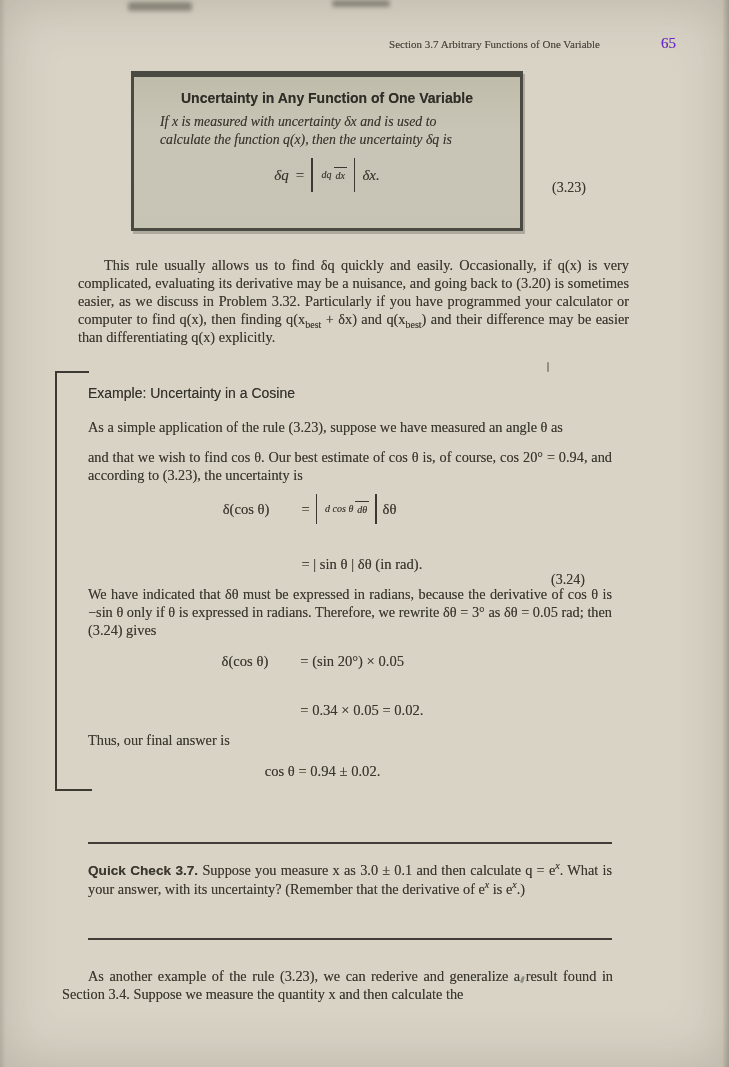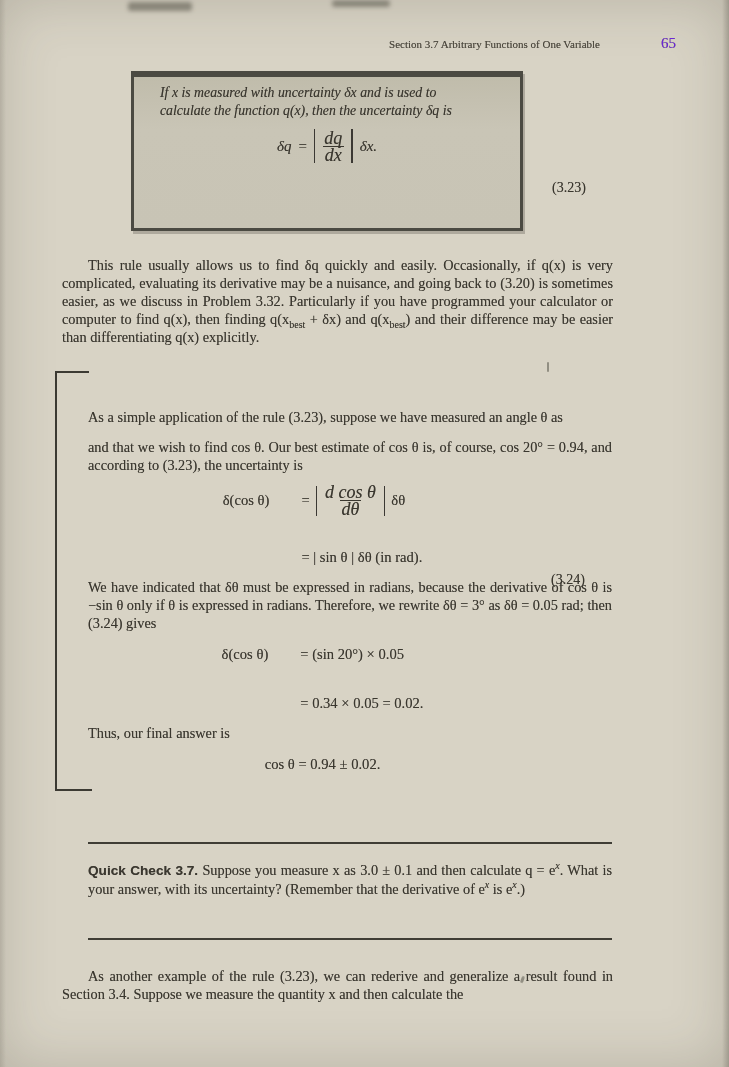--- a/index.html
+++ b/index.html
@@ -23,46 +23,46 @@
     background:linear-gradient(180deg,#c0bcab 0%,#c9c5b6 35%,#c8c4b5 100%);
     box-shadow:2px 3px 0 rgba(75,74,66,0.30);
   }
   .rule-box-title { margin-top:13px; text-align:center; font-family:"Liberation Sans",sans-serif; font-weight:bold; font-size:14px; color:#2f2d27; }
   .rule-box-body  { margin:7px 26px 0; font-size:13.8px; line-height:18px;font-style:italic; }
   .rule-box-eq    { margin-top:9px; display:flex; justify-content:center; align-items:center; gap:7px; font-size:15px; }
 
   .eq-var { font-style:italic; }
   .vbar { display:inline-block; width:1.4px; height:34px; background:#3b3833; }
   .vbar.small { height:30px; }
-  .frac { display:inline-flex; flex-direction:column; align-items:center; font-size:18px; line-height:16px; }
+  .frac { display:inline-flex; flex-direction:row; align-items:center; font-size:10px; line-height:16px; }
   .frac .den { border-top:1.2px solid currentColor; padding:0 2px; }
   .frac .num { padding:0 2px; }
 
   .eq-number { position:absolute; font-size:14px; color:#3a372f; }
   .eqnum-323 { left:552px; top:180px; }
   .eqnum-324 { left:551px; top:572px; }
 
   
   .body-para { margin:0; font-size:14.3px; line-height:18px; text-align:justify; }
   .single { text-align:left; }
   .indent { text-indent:26px; }
   sub.sub { font-size:10px; line-height:0; }
   sup.sup { font-size:10px; line-height:0; font-style:italic; }
 
-  .para1 { position:absolute; left:62px; top:256px; width:551px; }
+  .para1 { position:absolute; left:78px; top:256px; width:551px; }
 
   
   .example { position:absolute; left:55px; top:371px; width:560px; height:420px; }
   .bracket-v { position:absolute; left:0; top:0; width:1.6px; height:100%; background:#3c3a33; }
   .bracket-top { position:absolute; left:0; top:0; width:34px; height:1.6px; background:#3c3a33; }
   .bracket-bottom { position:absolute; left:0; bottom:0; width:37px; height:1.8px; background:#3c3a33; }
   .example-content { position:absolute; left:33px; top:14px; width:524px; }
   .example-heading { font-family:"Liberation Sans",sans-serif; font-size:14px; color:#33312b; }
   .example-content .body-para { margin-top:12px; }
-  .example-content .p1 { margin-top:23px; }
+  .example-content .p1 { margin-top:17px; }
   .eq-center { display:flex; justify-content:center; padding-right:55px; font-size:14.6px; }
   .eq-theta { margin-top:14px; }
   .eq-324  { margin-top:10px; }
   .eq-calc { margin-top:14px; }
   .eq-final{ margin-top:14px; }
   .p4 { margin-top:10px; }
   .eq-grid { display:grid; grid-template-columns:auto auto; column-gap:9px; row-gap:4px; align-items:center;gap:32px; }
   .g-lhs { text-align:right; }
   .g-rhs { text-align:left; }
   .g-row1 { display:inline-flex; align-items:center; gap:6px; }
@@ -87,20 +87,21 @@
 </style>
 </head>
 <body>
 
 <div class="page">
 
   <span class="section-label">Section 3.7  Arbitrary Functions of One Variable</span>
   <span class="page-number">65</span>
 
   <div class="rule-box">
+    <div class="rule-box-title">Uncertainty in Any Function of One Variable</div>
     <div class="rule-box-body">
       <span>If x is measured with uncertainty δx and is used to</span><br>
       <span>calculate the function q(x), then the uncertainty δq is</span>
     </div>
     <div class="rule-box-eq">
       <span class="eq-var">δq</span>
       <span>=</span>
       <span class="vbar"></span>
       <span class="frac">
         <span class="num eq-var">dq</span>
@@ -115,20 +116,21 @@
   <p class="body-para indent para1">
     <span>This rule usually allows us to find δq quickly and easily. Occasionally, if q(x) is very complicated, evaluating its derivative may be a nuisance, and going back to (3.20) is sometimes easier, as we discuss in Problem 3.32. Particularly if you have programmed your calculator or computer to find q(x), then finding q(x</span><sub class="sub">best</sub><span> + δx) and q(x</span><sub class="sub">best</sub><span>) and their difference may be easier than differentiating q(x) explicitly.</span>
   </p>
 
   <div class="example">
     <div class="bracket-v"></div>
     <div class="bracket-top"></div>
     <div class="bracket-bottom"></div>
 
     <div class="example-content">
+      <div class="example-heading">Example: Uncertainty in a Cosine</div>
 
       <p class="body-para single p1">As a simple application of the rule (3.23), suppose we have measured an angle θ as</p>
 
 
       <p class="body-para">and that we wish to find cos θ. Our best estimate of cos θ is, of course, cos 20° = 0.94, and according to (3.23), the uncertainty is</p>
 
       <div class="eq-center eq-324">
         <div class="eq-grid">
           <span class="g-lhs">δ(cos θ)</span>
           <span class="g-rhs g-row1">

